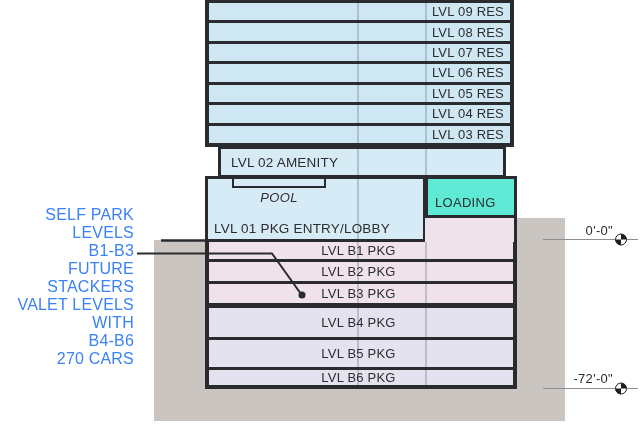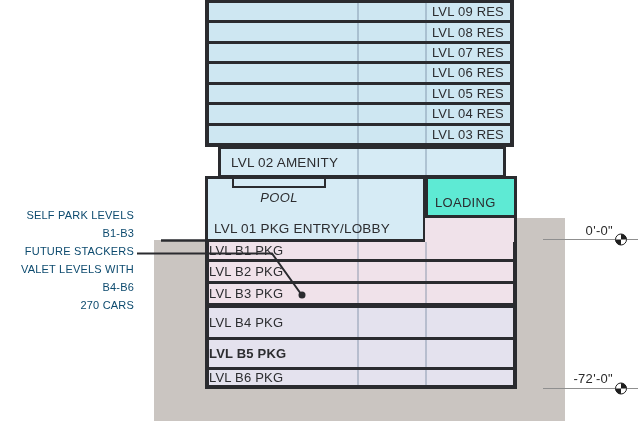--- a/index.html
+++ b/index.html
@@ -55,37 +55,37 @@
   }
   #loading-label{left:7px;bottom:5px;font-size:13px;letter-spacing:.3px;}
   #b1ext{left:425px;top:218px;width:92px;height:24px;background-color:#f0e2ea;border-right:3px solid var(--ln);}
   
   #basement{
     left:205px;top:242px;width:312px;height:147px;
     border-left:4px solid var(--ln);border-right:4px solid var(--ln);border-bottom:4px solid var(--ln);
     display:flex;flex-direction:column;
   }
   .pkg-row{
-    display:flex;align-items:center;justify-content:flex-start;
+    display:flex;align-items:center;justify-content:center;
     padding-right:5px;font-size:13px;letter-spacing:.2px;
   }
   .tier-a{background-color:#f0e2ea;}
   .tier-b{background-color:#e4e2ee;}
   .bt3{border-top:3px solid var(--ln);}
   .bt5{border-top:5px solid var(--ln);}
   #row-b1{height:18px;}
   #row-b2{height:20px;}
   #row-b3{height:20px;}
   #row-b4{height:30px;}
-  #row-b5{height:28px;font-weight:bold;}
+  #row-b5{height:28px;}
   #row-b6{height:16px;}
   
   #left-annot{
     left:0;top:206px;width:134px;text-align:right;
-    font-size:11px;line-height:18px;letter-spacing:.2px;color:#0c4a6e;
+    font-size:16px;line-height:18px;letter-spacing:.2px;color:#3b82f6;
   }
   .elev{position:absolute;font-size:13px;color:#2a2a2a;letter-spacing:.3px;}
   #elev-0{right:27px;top:223px;}
   #elev-72{right:27px;top:371px;}
   #overlay{position:absolute;left:0;top:0;pointer-events:none;}
 </style>
 </head>
 <body>
 
 <div class="page">

